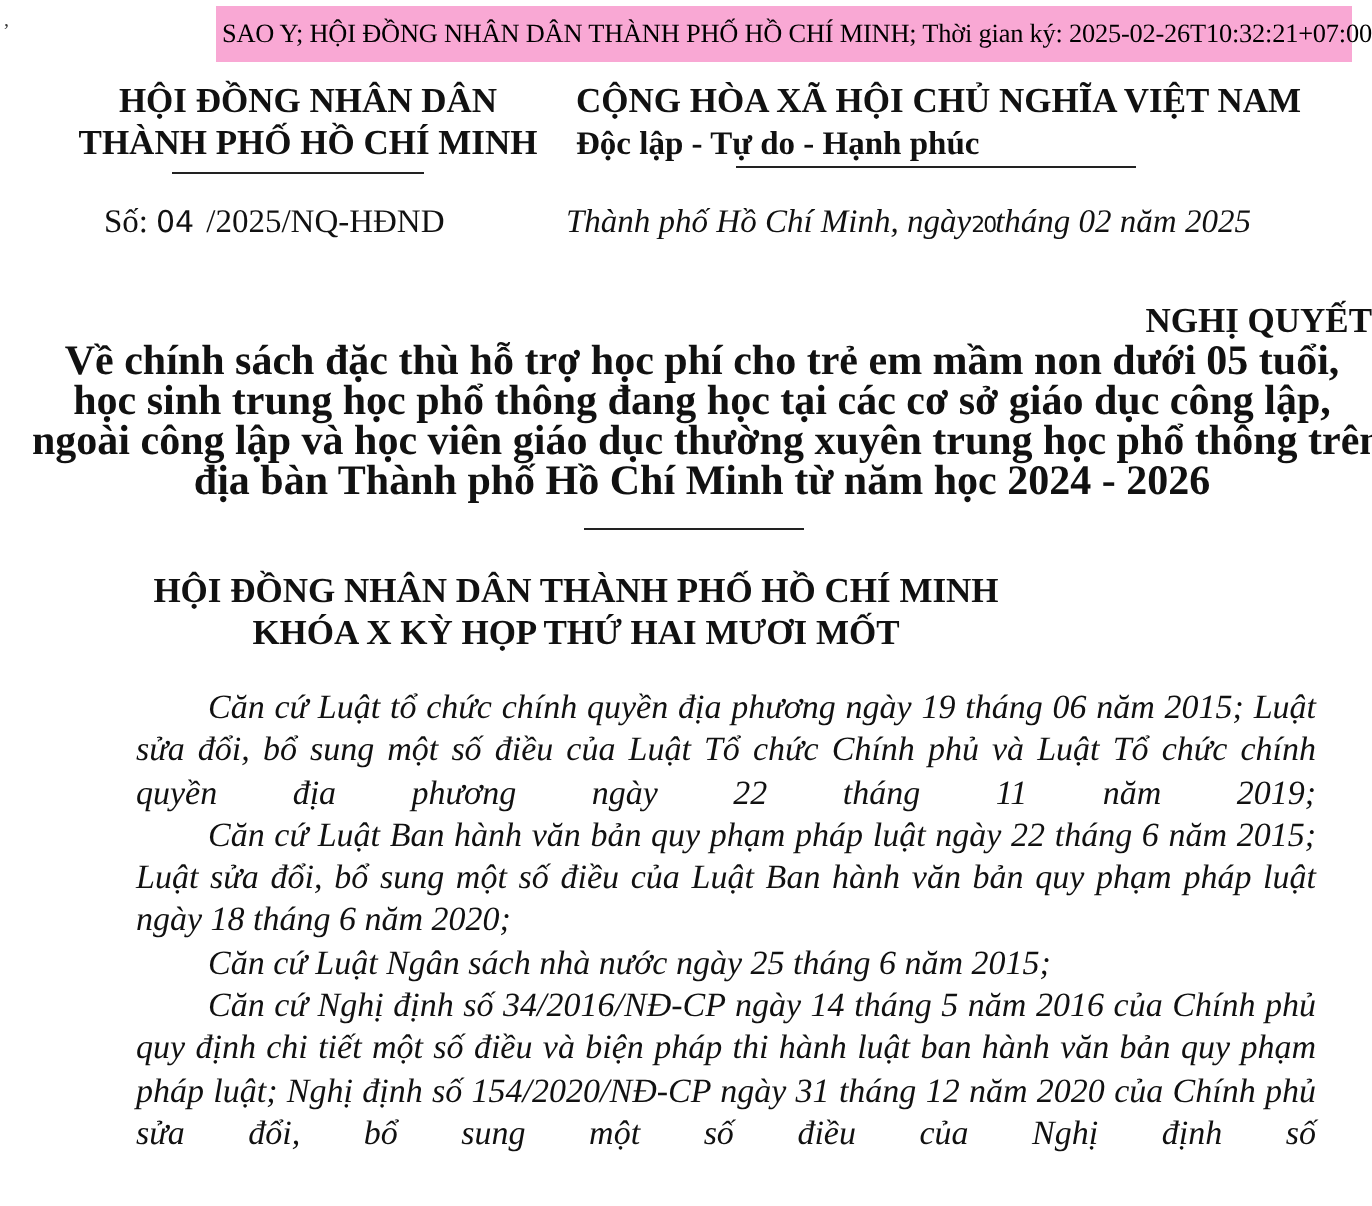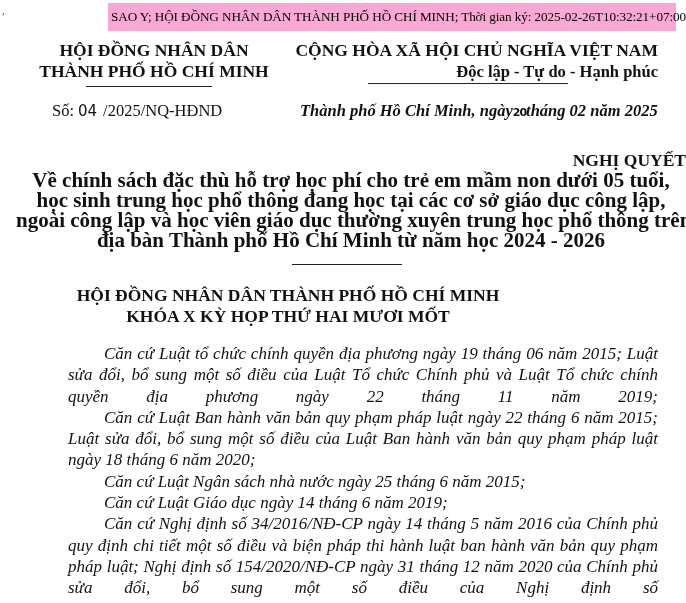--- a/index.html
+++ b/index.html
@@ -44,24 +44,24 @@
       top: 40px;
       width: 252px;
       text-align: center;
       font-weight: bold;
       font-size: 17.5px;
       line-height: 21px;
       white-space: nowrap;
     }
     .hdr-right {
       position: absolute;
-      left: 270px;
+      left: 288px;
       top: 40px;
       width: 388px;
-      text-align: right;
+      text-align: left;
       font-weight: bold;
       white-space: nowrap;
     }
     .hdr-right .nation {
       font-size: 17.5px;
       line-height: 21px;
     }
     .hdr-right .motto {
       font-size: 16.5px;
       line-height: 21px;
@@ -79,26 +79,25 @@
       white-space: nowrap;
     }
     .docno .num {
       font-family: "DejaVu Sans", sans-serif;
       font-size: 15px;
       font-weight: normal;
       padding: 0 6px 0 4px;
     }
     .dateline {
       position: absolute;
-      left: 300px;
+      left: 283px;
       top: 101px;
       font-style: italic;
       font-size: 16.5px;
       white-space: nowrap;
-      font-weight: bold;
     }
     .dateline .day {
       font-family: "DejaVu Sans", sans-serif;
       font-style: normal;
       font-size: 11px;
       letter-spacing: -1px;
     }
     .title-block {
       position: absolute;
       left: 0;
@@ -186,15 +185,14 @@
 
 <div class="council">
   <div>HỘI ĐỒNG NHÂN DÂN THÀNH PHỐ HỒ CHÍ MINH</div>
   <div>KHÓA X KỲ HỌP THỨ HAI MƯƠI MỐT</div>
 </div>
 
 <div class="body">
   <p class="just-last">Căn cứ Luật tổ chức chính quyền địa phương ngày 19 tháng 06 năm 2015; Luật sửa đổi, bổ sung một số điều của Luật Tổ chức Chính phủ và Luật Tổ chức chính quyền địa phương ngày 22 tháng 11 năm 2019;</p>
   <p>Căn cứ Luật Ban hành văn bản quy phạm pháp luật ngày 22 tháng 6 năm 2015; Luật sửa đổi, bổ sung một số điều của Luật Ban hành văn bản quy phạm pháp luật ngày 18 tháng 6 năm 2020;</p>
   <p>Căn cứ Luật Ngân sách nhà nước ngày 25 tháng 6 năm 2015;</p>
-  <p>Căn cứ Luật Giáo dục ngày 14 tháng 6 năm 2019;</p>
   <p class="just-last">Căn cứ Nghị định số 34/2016/NĐ-CP ngày 14 tháng 5 năm 2016 của Chính phủ quy định chi tiết một số điều và biện pháp thi hành luật ban hành văn bản quy phạm pháp luật; Nghị định số 154/2020/NĐ-CP ngày 31 tháng 12 năm 2020 của Chính phủ sửa đổi, bổ sung một số điều của Nghị định số</p>
 </div>
 
 </body></html>

